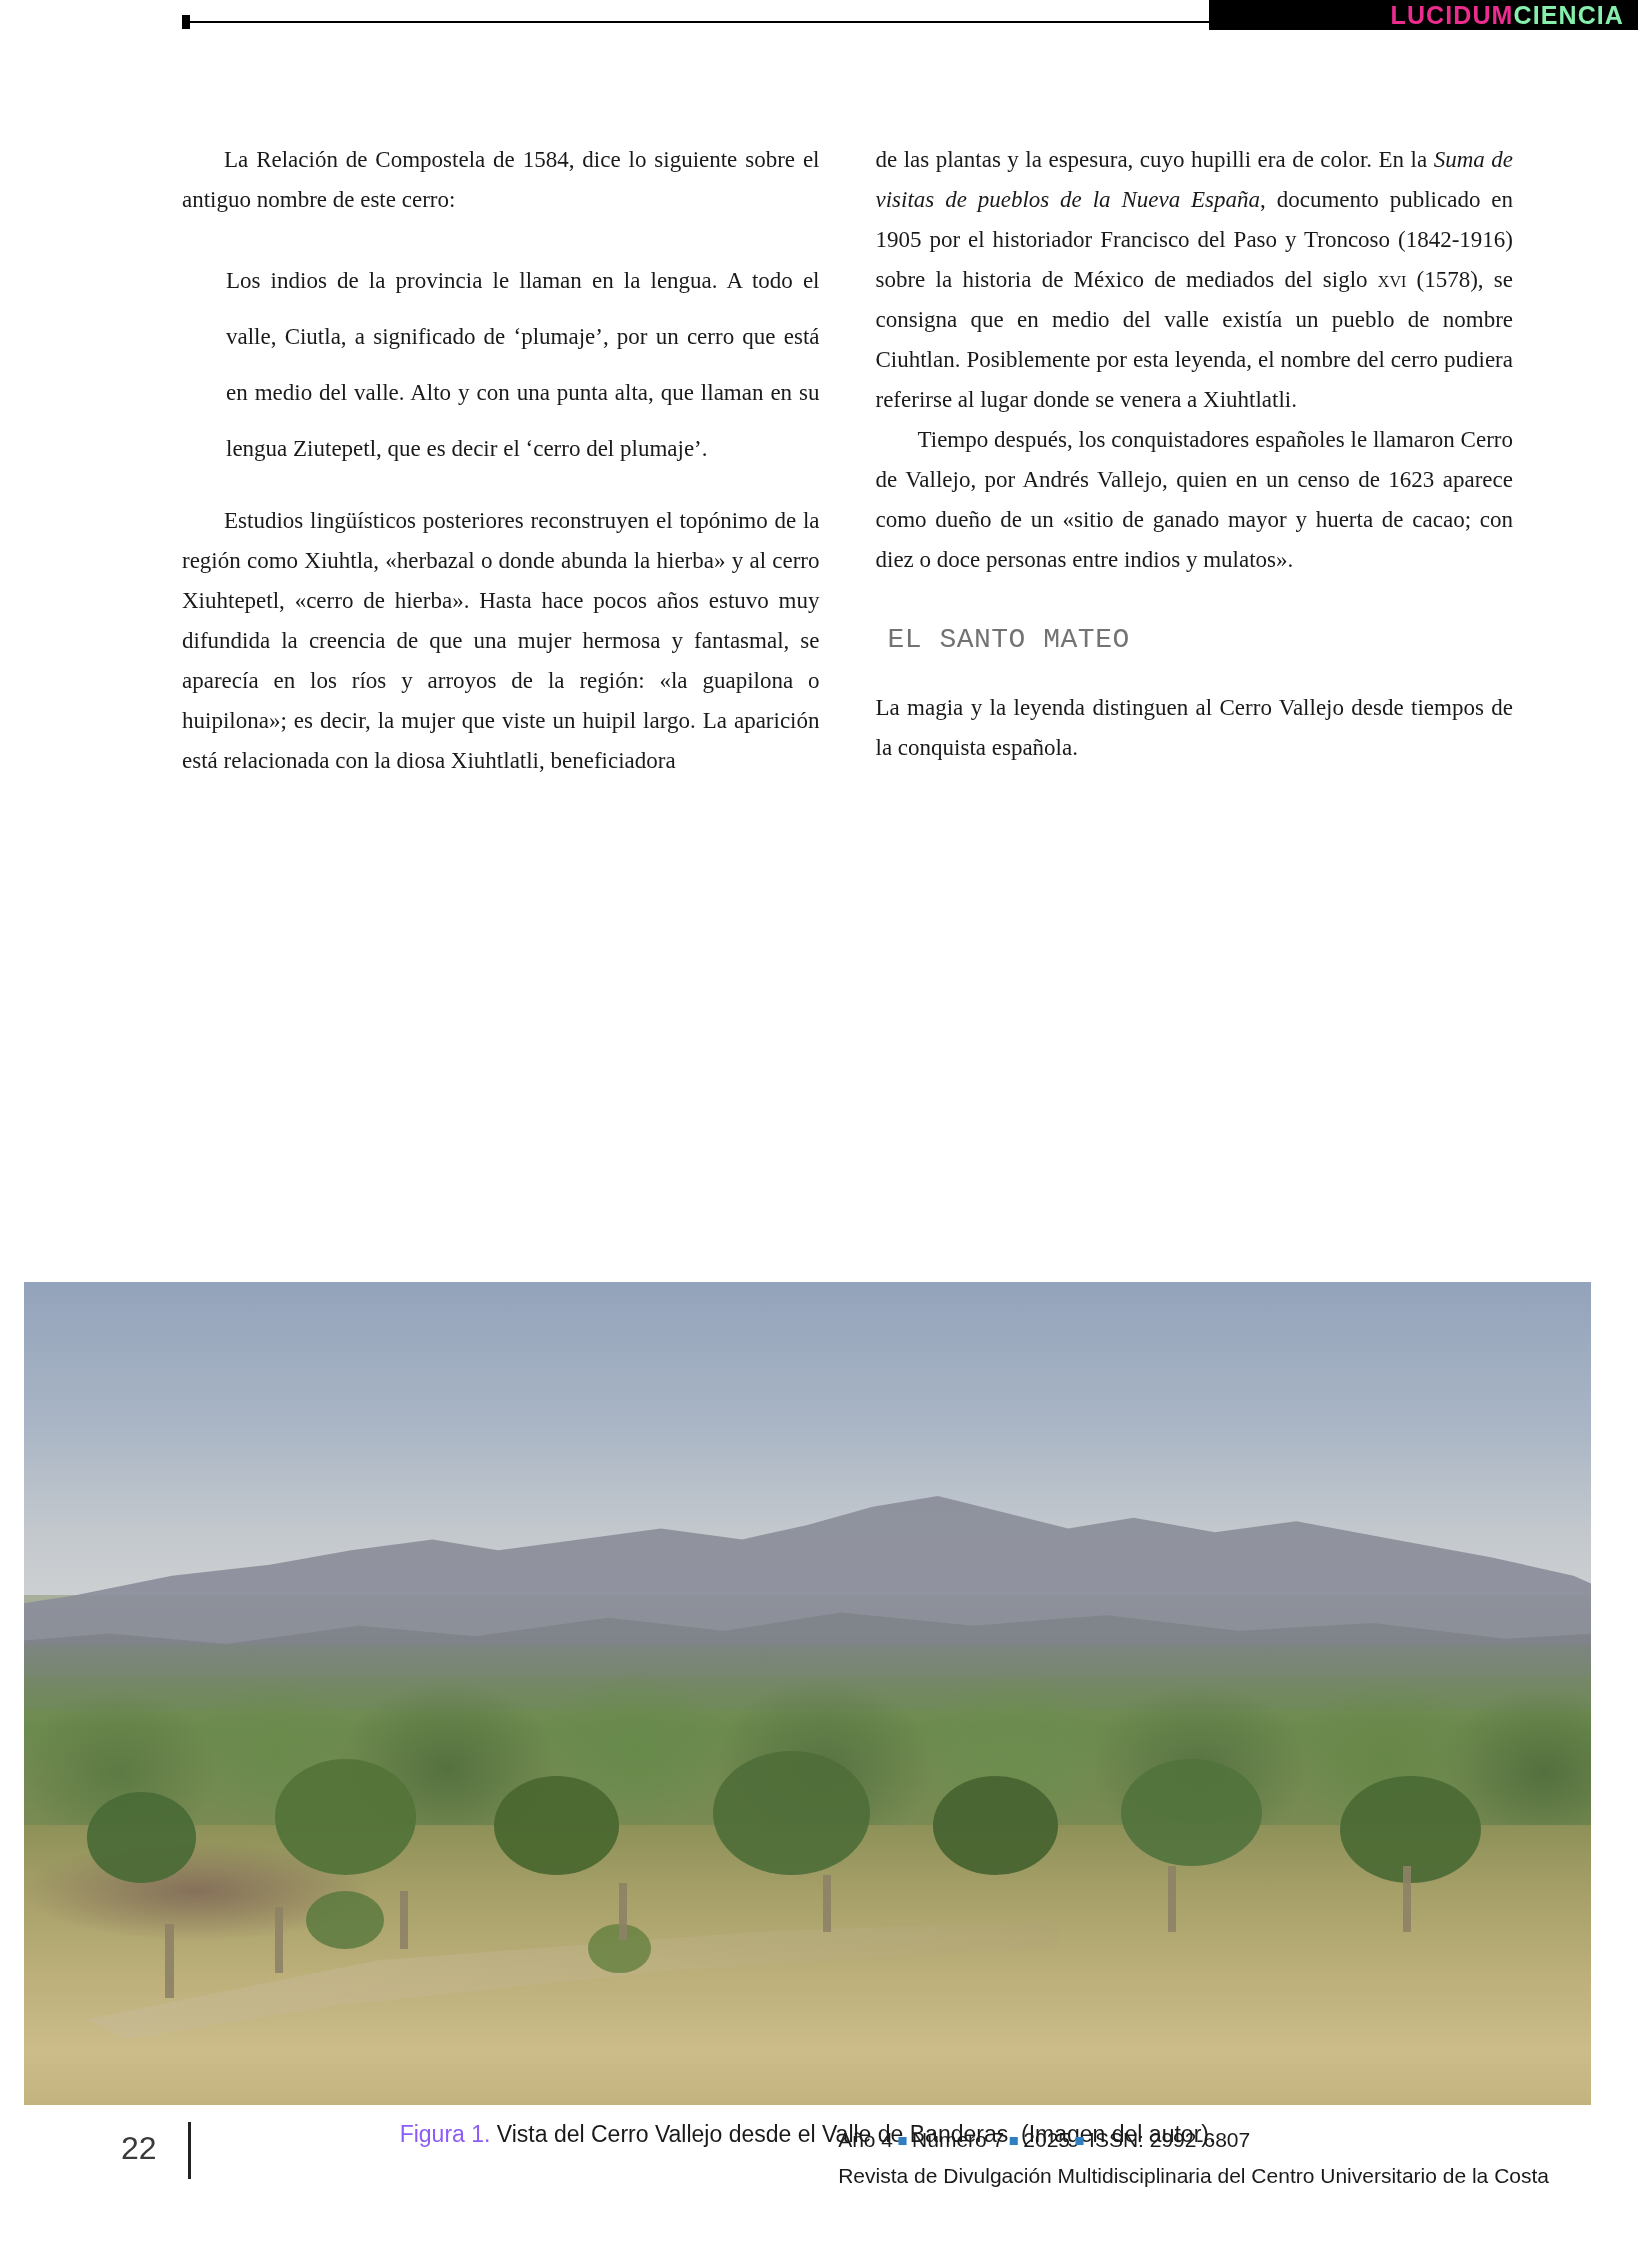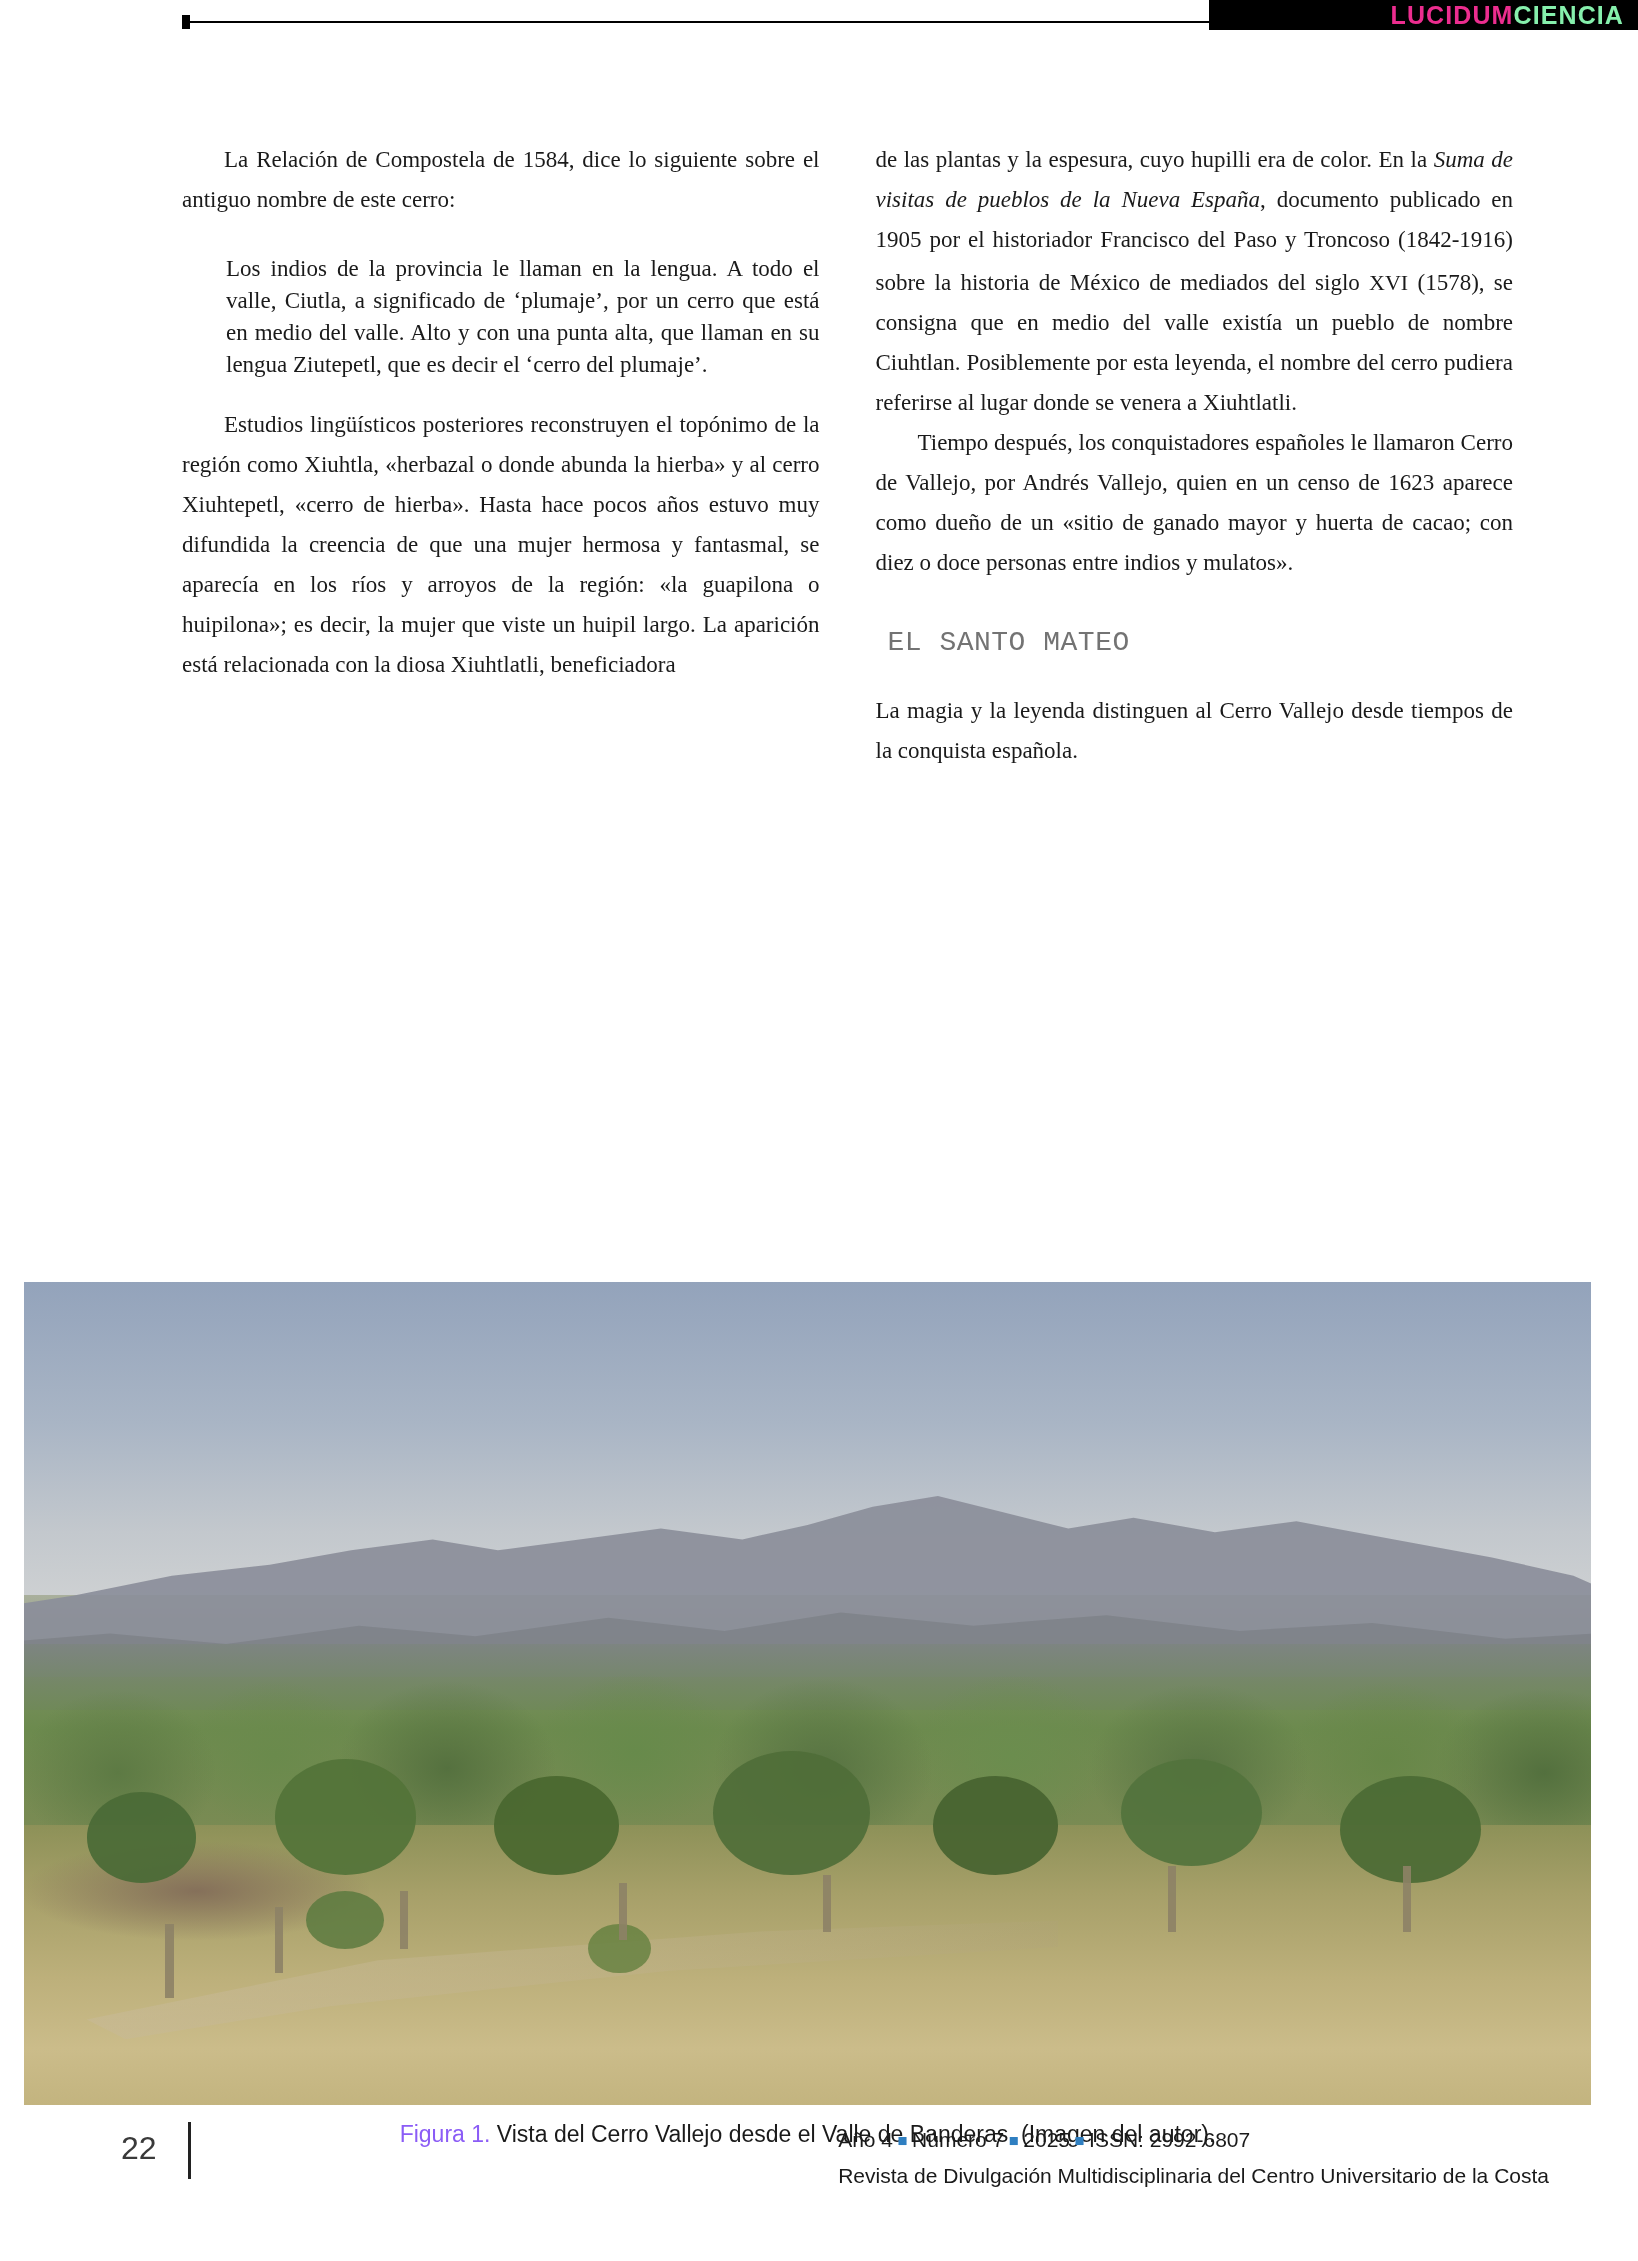--- a/index.html
+++ b/index.html
@@ -80,28 +80,28 @@
     text-align: justify;
     text-justify: inter-word;
     text-indent: 42px;
     hyphens: auto;
   }
   p.body.noindent { text-indent: 0; }
   p.quote {
     margin: 33px 0 8px 0;
     padding-left: 44px;
     font-size: 23px;
-    line-height: 32px;
+    line-height: 56px;
     text-align: justify;
     text-indent: 0;
     hyphens: auto;
   }
   p.gap { margin-top: 24px; }
   .it { font-style: italic; }
-  .sc { font-variant: small-caps; font-size: 31px; }
+  .sc { font-variant: small-caps; font-size: 23px; }
 
   h2.section {
     font-family: Liberation Mono, monospace;
     font-weight: normal;
     color: #737373;
     font-size: 28px;
     letter-spacing: 0.5px;
     margin: 44px 0 33px 12px;
   }
 

